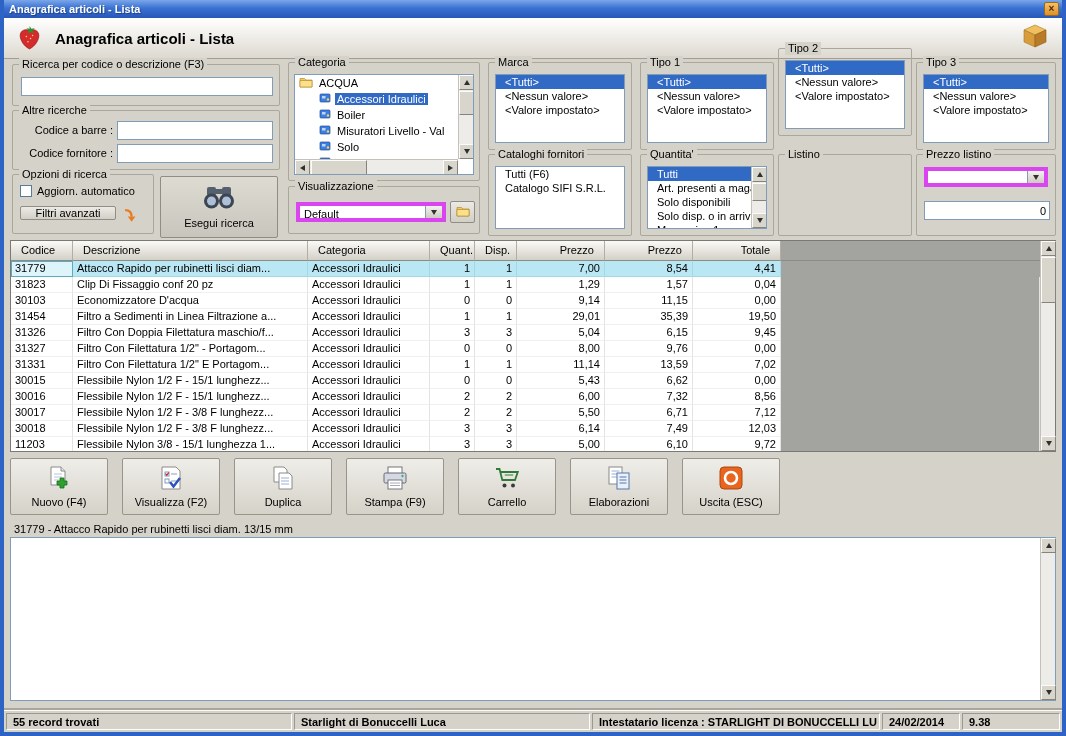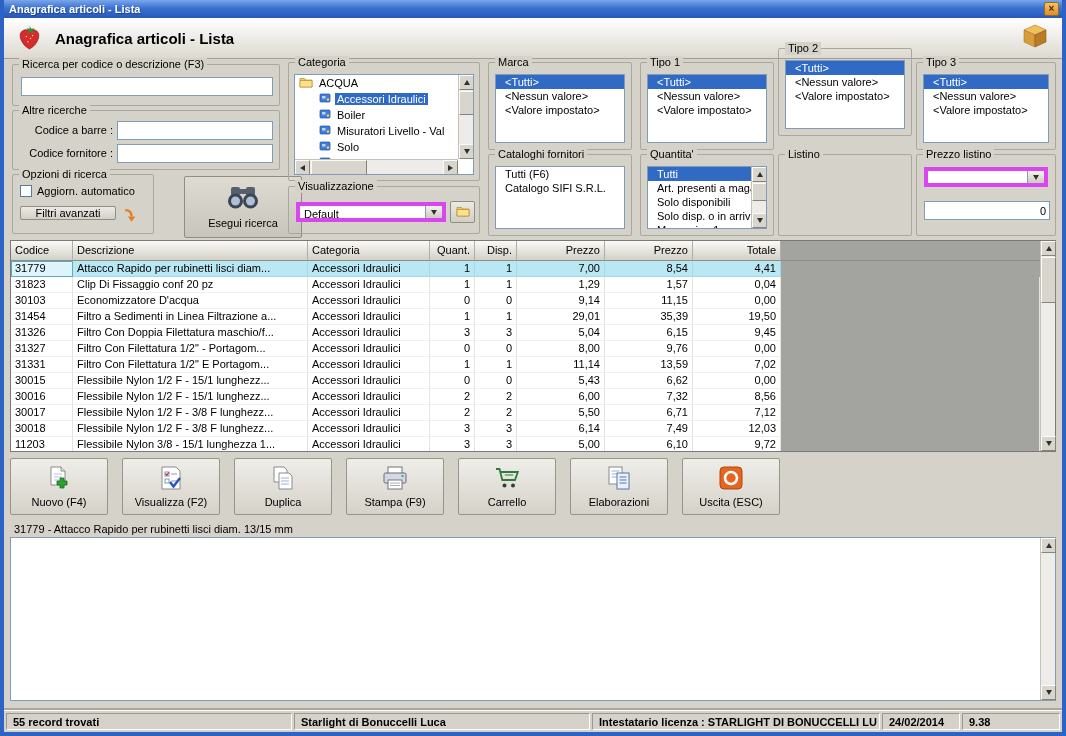--- a/index.html
+++ b/index.html
@@ -58,21 +58,21 @@
   .tree{position:absolute;left:5px;right:5px;top:11px;bottom:5px;background:#fff;border:1px solid #7f9db9;overflow:hidden;}
   .tree-inner{position:absolute;left:0;top:0;right:15px;bottom:15px;overflow:hidden;}
   .tree-row{height:16px;display:flex;align-items:center;gap:4px;padding-left:4px;white-space:nowrap;cursor:default;}
   .tree-row.child{padding-left:24px;}
   .tlabel{padding:0 2px;}
   .tree-row.selected .tlabel{background:#316ac5;color:#fff;}
 
   
   .table{position:absolute;left:6px;top:240px;width:1046px;height:212px;background:#fff;border:1px solid #7b7974;}
   .thead{position:absolute;left:0;top:0;right:15px;height:20px;display:flex;}
-  .th{flex:none;height:20px;line-height:19px;padding:0 4px;background:linear-gradient(#fbfaf6,#d3d0c7);border-right:1px solid #b1aea5;border-bottom:1px solid #8d8b83;overflow:hidden;white-space:nowrap;}
+  .th{flex:none;height:20px;line-height:19px;padding:0 10px;background:linear-gradient(#fbfaf6,#d3d0c7);border-right:1px solid #b1aea5;border-bottom:1px solid #8d8b83;overflow:hidden;white-space:nowrap;}
   .th.num{text-align:right;}
   .thf{flex:1;background:#a3a39f;border-bottom:1px solid #8d8b83;}
   .tbody{position:absolute;left:0;top:20px;right:15px;bottom:0;overflow:hidden;}
   .tr{display:flex;background:#fff;}
   .td{flex:none;height:16px;line-height:15px;padding:0 4px;border-right:1px solid #e4e3df;border-bottom:1px solid #efefed;overflow:hidden;white-space:nowrap;}
   .td.num{text-align:right;}
   .tdf{flex:1;background:#a3a39f;border-bottom:none;}
   .c0{width:62px}.c1{width:235px}.c2{width:122px}.c3{width:45px}.c4{width:42px}.c5{width:88px}.c6{width:88px}.c7{width:88px}
   .tr.selected .td{background:#b9e7f4;border-right-color:#a4d8e7;border-bottom-color:#a4d8e7;}
   .tr.selected .td.tdf{background:#a3a39f;border-right-color:#a3a39f;}
@@ -141,21 +141,21 @@
       <span>Filtri avanzati</span>
     </div>
     <span style="position:absolute;left:110px;top:33px;">
       <svg width="14" height="14" viewBox="0 0 13 13">
         <path d="M2 2q6 0 6 6" fill="none" stroke="#e87d20" stroke-width="2.2"></path>
         <path d="M4.5 8h7L8 12.8z" fill="#e87d20"></path>
       </svg>
     </span>
   </div>
 
-  <div class="push-btn big-btn" style="left:156px;top:176px;width:118px;height:62px;display:flex;margin-left:24px;">
+  <div class="push-btn big-btn" style="left:156px;top:176px;width:118px;height:62px;display:flex;">
     <span>
       <svg width="34" height="24" viewBox="0 0 34 24">
         <rect x="5" y="1" width="9" height="9" rx="2" fill="#55606e"></rect>
         <rect x="20" y="1" width="9" height="9" rx="2" fill="#55606e"></rect>
         <rect x="13" y="3" width="8" height="5" fill="#55606e"></rect>
         <circle cx="9.5" cy="15" r="7.5" fill="#3c4552"></circle>
           <circle cx="24.5" cy="15" r="7.5" fill="#3c4552"></circle>
         <circle cx="9.5" cy="15" r="4.5" fill="#aebfd8"></circle>
           <circle cx="24.5" cy="15" r="4.5" fill="#aebfd8"></circle>
       </svg>

